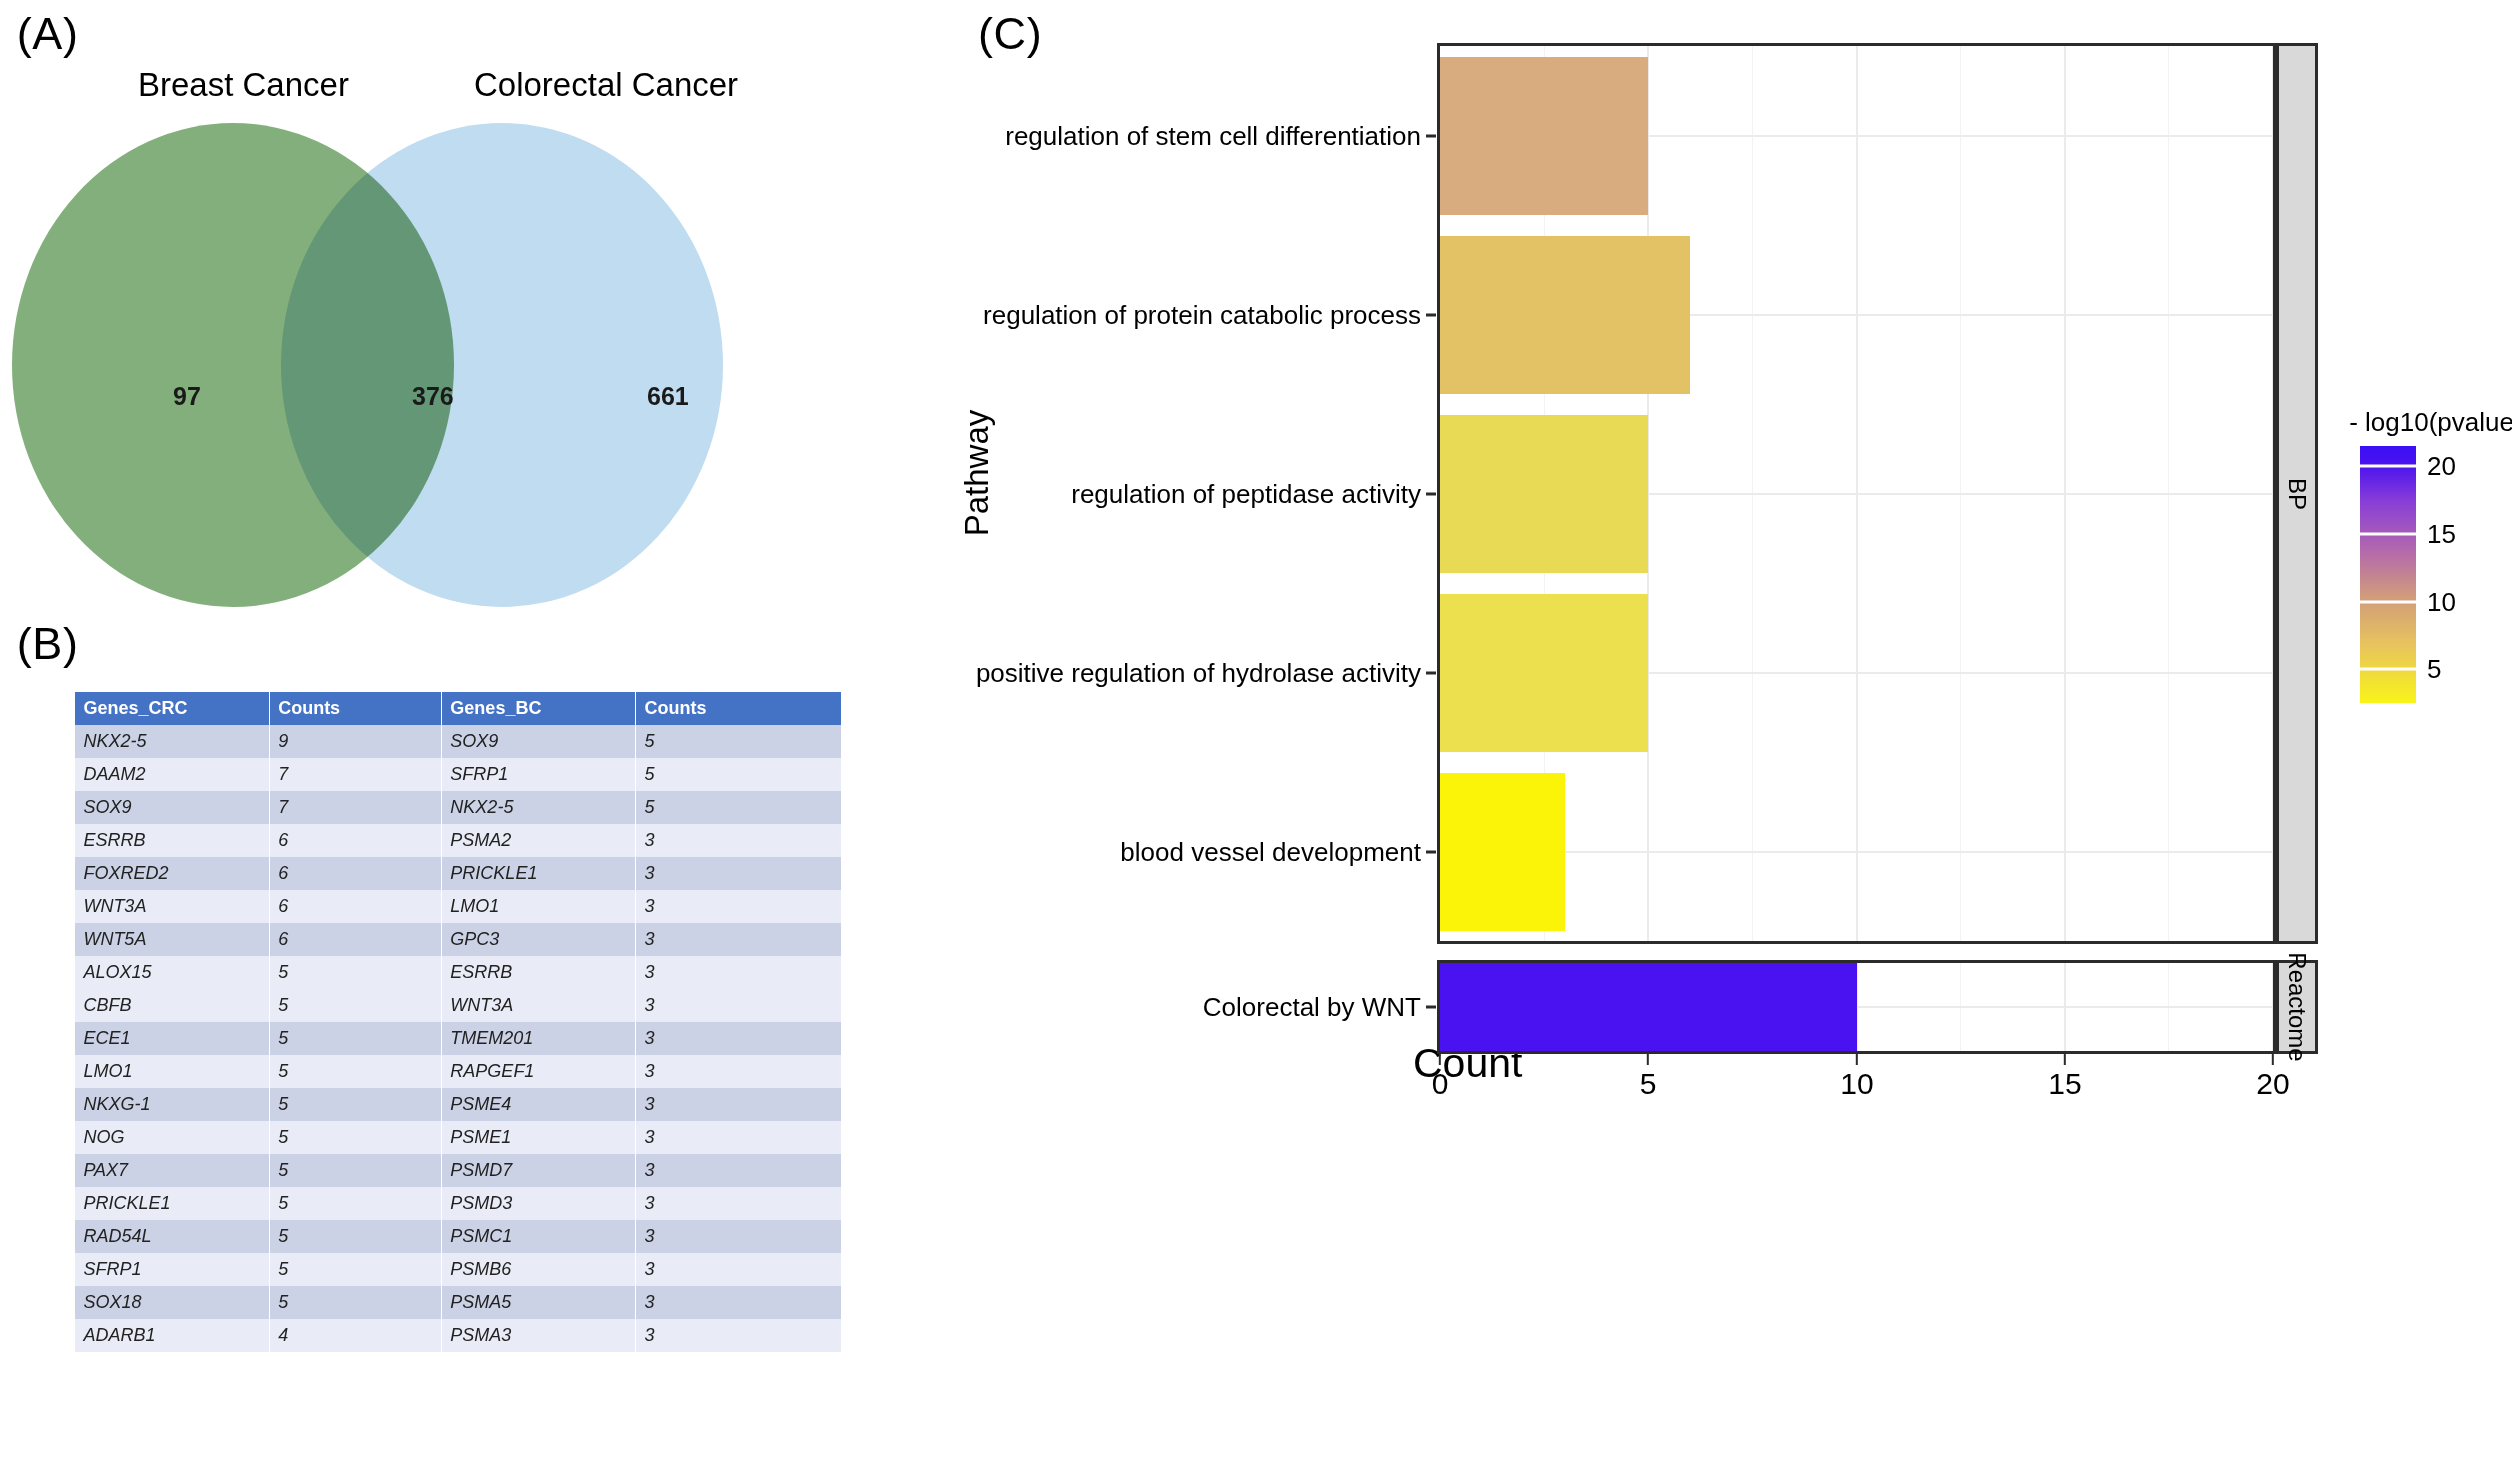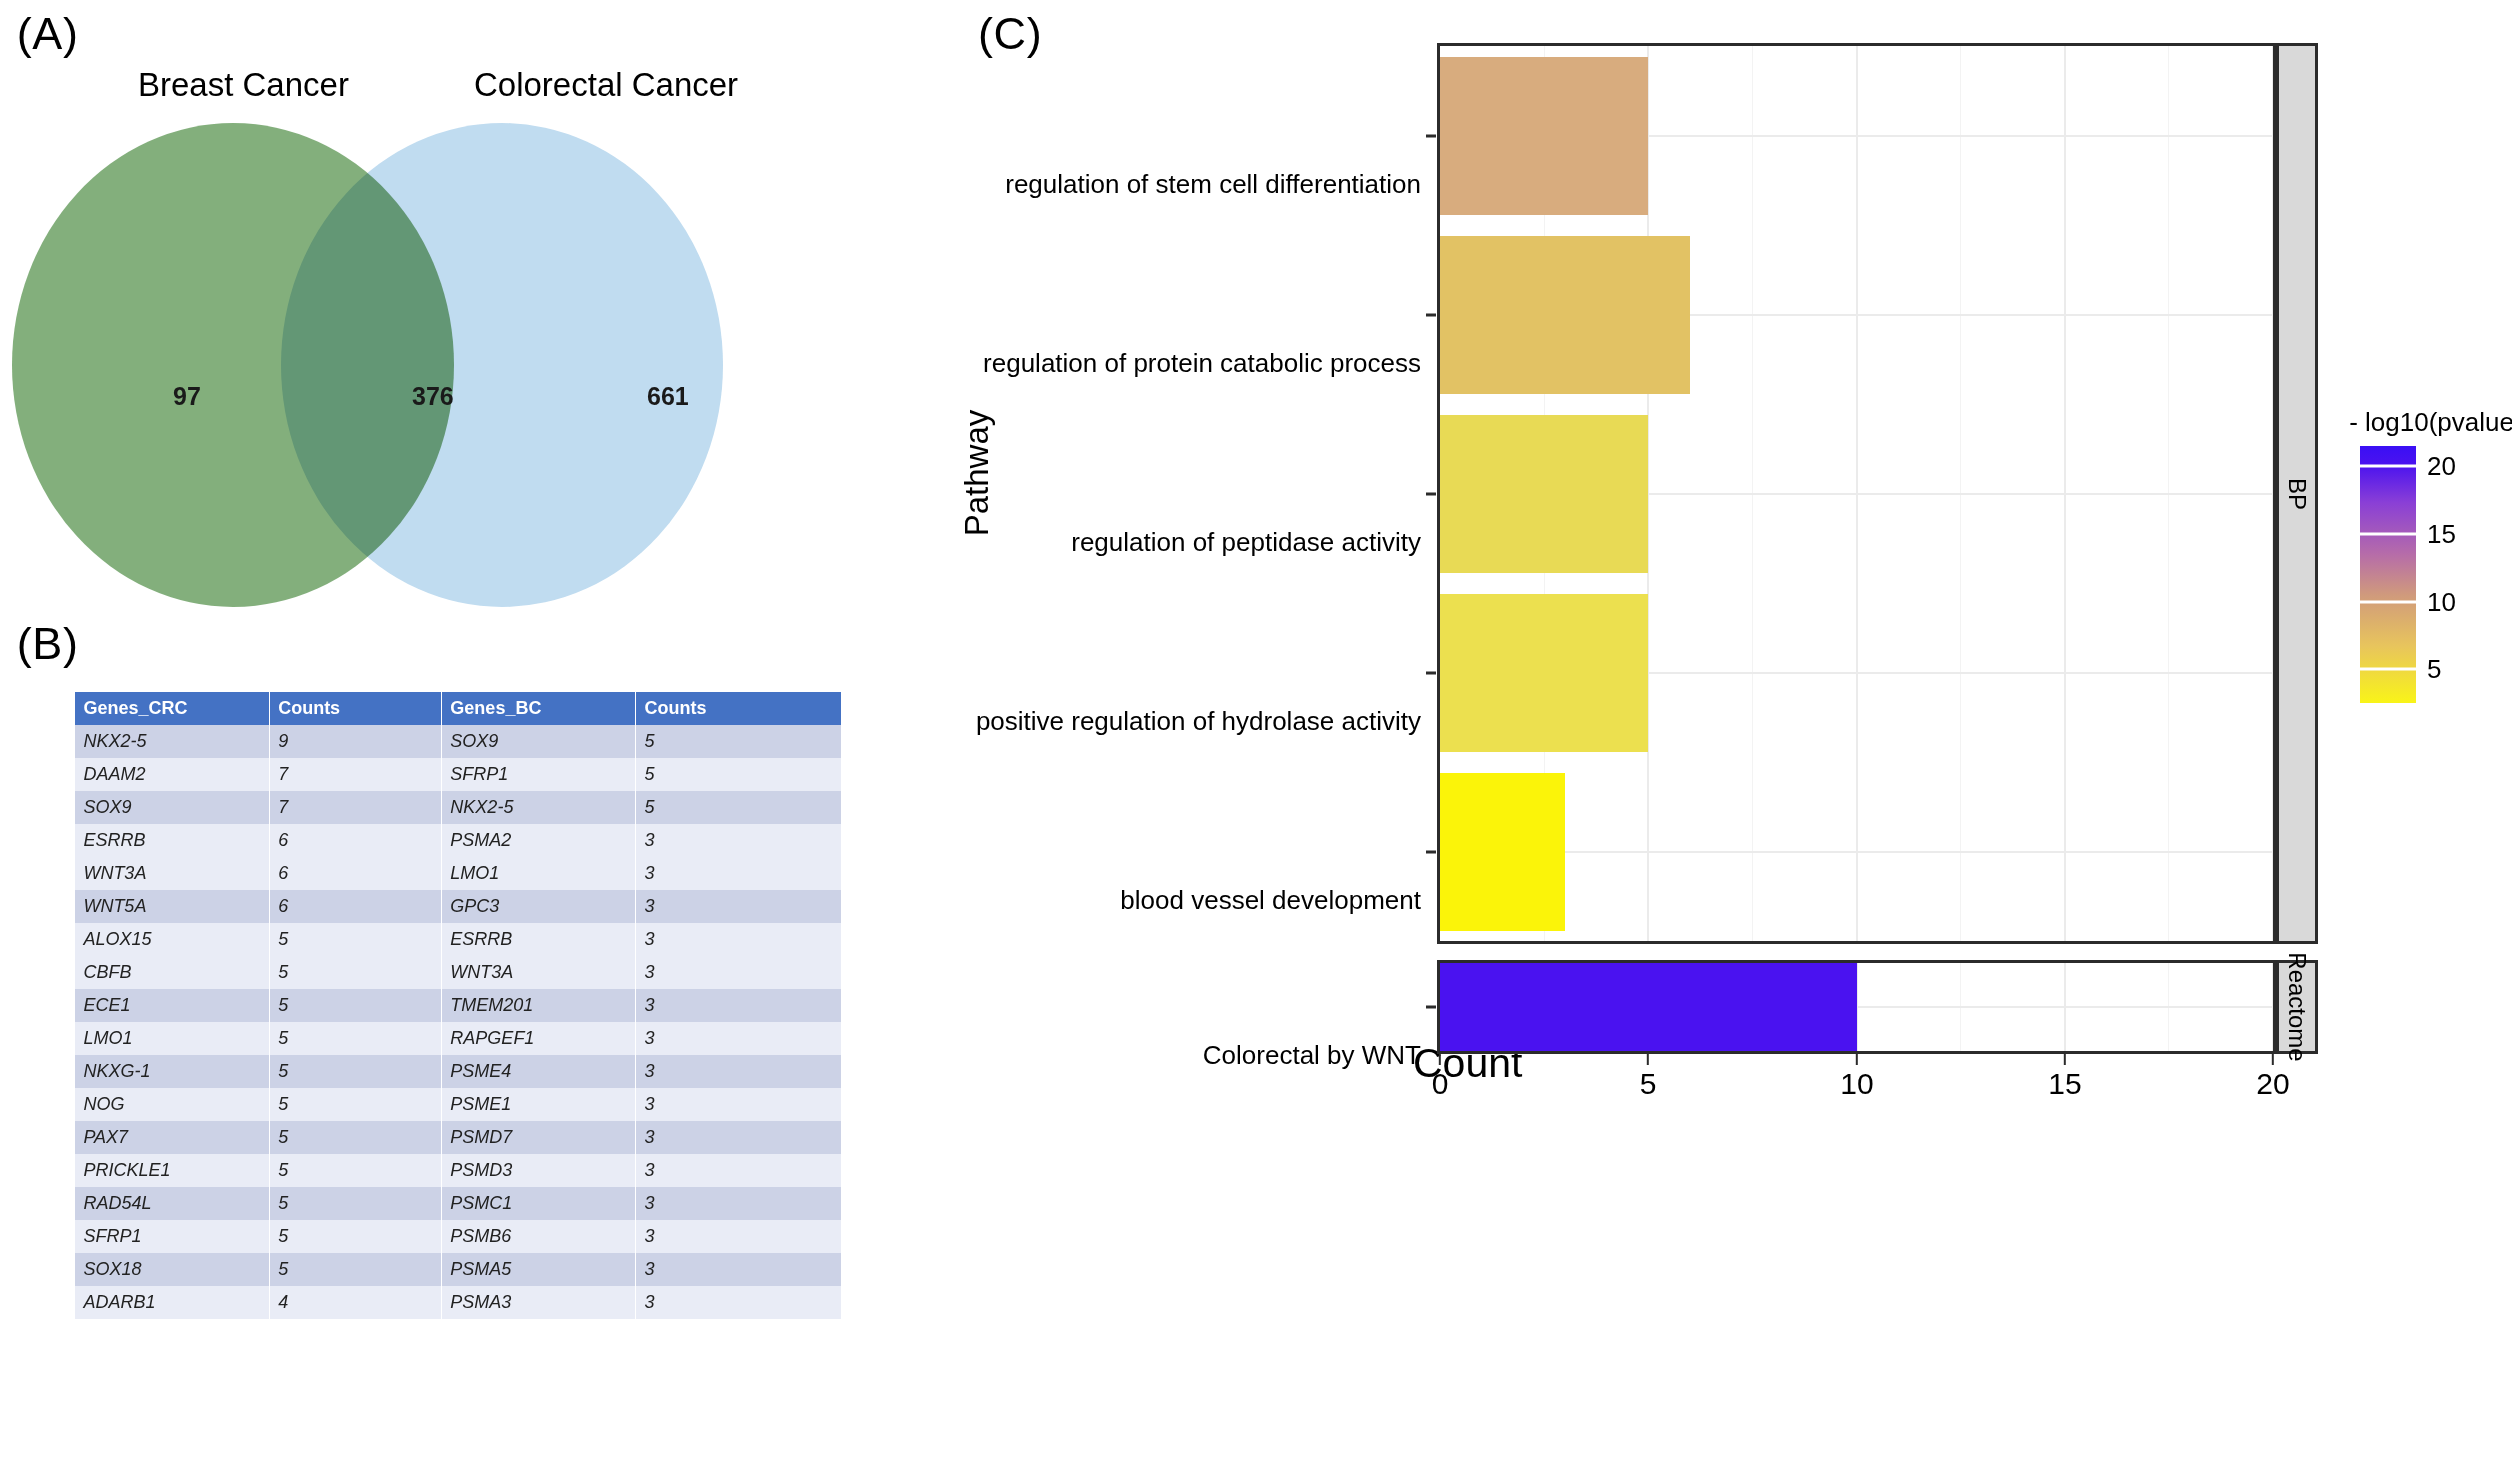--- a/index.html
+++ b/index.html
@@ -164,21 +164,20 @@
 
   
   .ytick-label {
     position: absolute;
     right: 0;
     font-size: 26px;
     color: #000;
     white-space: nowrap;
     text-align: right;
     transform: translateY(-50%);
-    margin-top: 48px;
   }
   .ytick-mark {
     position: absolute;
     width: 9.6px; height: 3px; background: #2b2b2b;
     transform: translateY(-50%);
   }
 
   
   #xaxis { position: absolute; left: 505px; top: 1018px; width: 839px; height: 66px; }
   .xtick-mark {
@@ -270,20 +269,26 @@
           <tr class="row-odd">
             <td class="gene-hl">SOX9</td>
             <td>7</td>
             <td class="gene-hl">NKX2-5</td>
             <td>5</td>
           </tr>
           <tr class="row-even">
             <td class="gene-hl">ESRRB</td>
             <td>6</td>
             <td>PSMA2</td>
+            <td>3</td>
+          </tr>
+          <tr class="row-odd">
+            <td>FOXRED2</td>
+            <td>6</td>
+            <td class="gene-hl">PRICKLE1</td>
             <td>3</td>
           </tr>
           <tr class="row-even">
             <td class="gene-hl">WNT3A</td>
             <td>6</td>
             <td class="gene-hl">LMO1</td>
             <td>3</td>
           </tr>
           <tr class="row-odd">
             <td>WNT5A</td>

